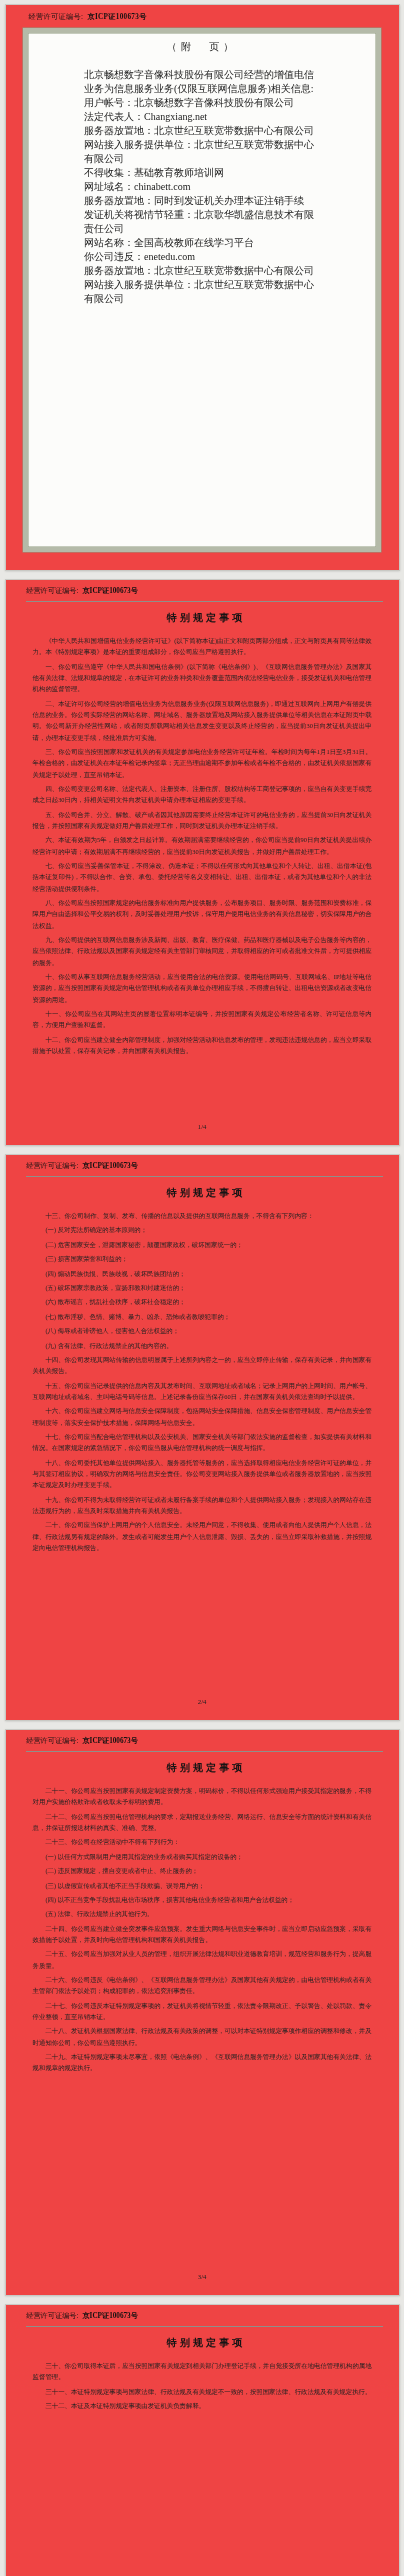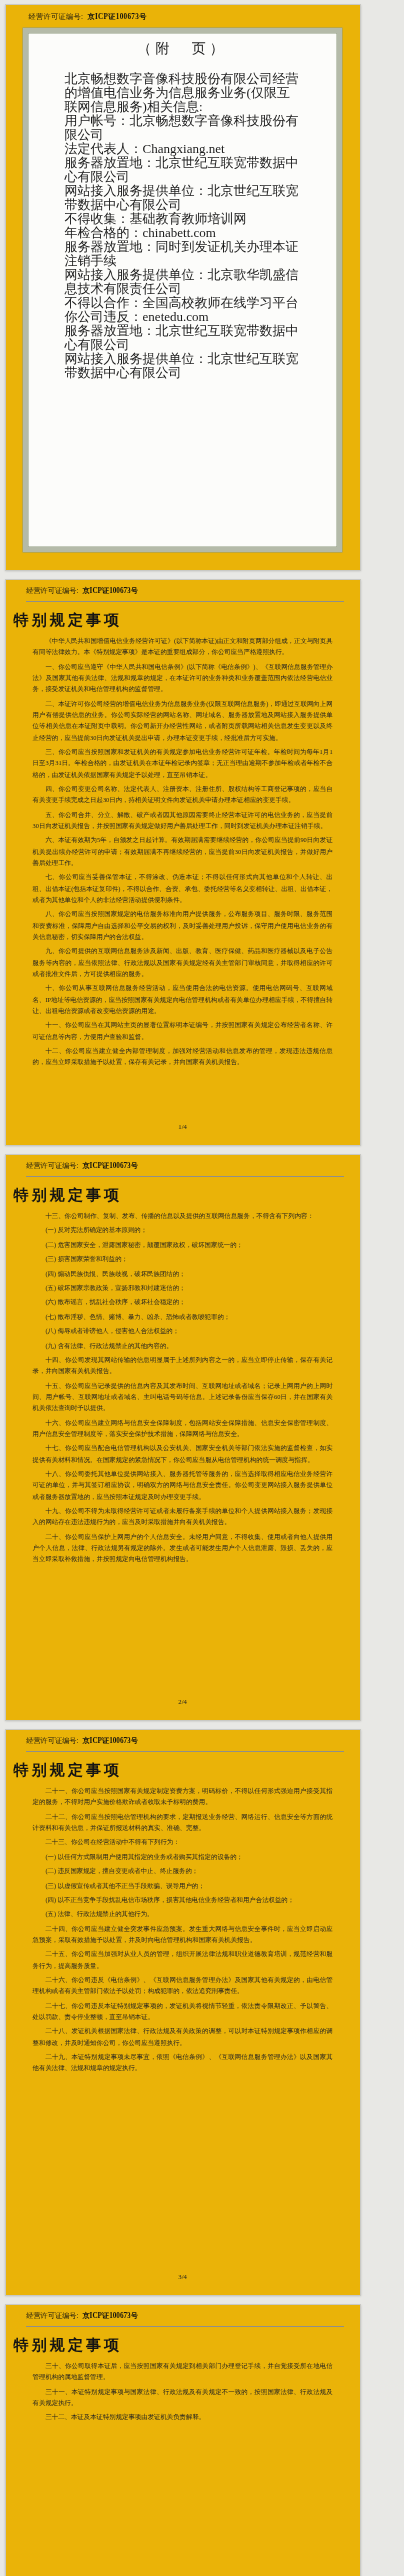--- a/index.html
+++ b/index.html
@@ -3,22 +3,22 @@
 <meta charset="utf-8">
 <style>
   html,body{margin:0;padding:0;}
   body{
     width:405px;height:2873px;position:relative;
     background:#e8e8e5;
     font-family:"Liberation Serif","DejaVu Serif",serif;
     color:#1c1c1c;
   }
   .page{
-    position:absolute;left:4.6px;width:356px;
-    background:#eab308;border:0.5px solid #c9c9c4;
+    position:absolute;left:4.6px;width:395px;
+    background:#ef4444;border:0.5px solid #c9c9c4;
     box-shadow:0 0.5px 2.1px rgba(0,0,0,.18);
     box-sizing:border-box;overflow:hidden;
   }
   #page-1{top:4.1px;height:567px;}
   #page-2{top:579px;height:567px;}
   #page-3{top:1154px;height:567px;}
   #page-4{top:1729px;height:567px;}
   #page-5{top:2304px;height:567px;}
 
   
@@ -32,39 +32,39 @@
     border:5.7px solid #b4baa8;
     box-shadow:0 0 0 0.5px #8e997f, inset 0 0 0 0.5px #8e997f;
     background:#fcfcfa;
   }
   .cert-title{
     margin:32px 9.3px 0;text-align:center;
     font-size:13px;font-weight:bold;letter-spacing:1px;color:#141414;
   }
   .cert-subtitle{
     margin-top:7.2px;text-align:center;
-    font-size:14px;letter-spacing:4.1px;color:#1a1a1a;
+    font-size:10px;letter-spacing:4.1px;color:#1a1a1a;
   }
   .cert-body{
     margin:13.4px auto 0;width:236px;
-    font-size:13px;line-height:14px;color:#1b1b1b;
+    font-size:10px;line-height:14px;color:#1b1b1b;
     text-align:left;
   }
   .cert-body p{margin:0;}
 
   
   .prov-header{
     position:absolute;top:6.2px;left:20.6px;right:15.5px;
     padding-bottom:4.6px;border-bottom:0.5px solid #8f8f8a;
     font-size:7.2px;color:#111;
   }
   .prov-header .lic-no{font-weight:bold;margin-left:2.1px;}
   .prov-title{
     position:absolute;top:31px;left:8px;right:0;
-    font-size:15px;font-weight:bold;letter-spacing:3.1px;
+    text-align:center;font-size:10px;font-weight:bold;letter-spacing:3.1px;
     font-family:"Liberation Sans","DejaVu Sans",sans-serif;color:#141414;
   }
   .prov-body{
     position:absolute;top:55px;left:27px;right:27px;
     font-size:6.4px;line-height:11.3px;text-align:justify;color:#222;
   }
   .prov-body p{margin:0 0 3.1px;text-indent:2em;}
   .page-num{
     position:absolute;bottom:15.5px;left:0;right:0;
     text-align:center;font-size:6.7px;color:#222;
@@ -82,24 +82,24 @@
     <div class="cert-subtitle">（附　页）</div>
     <div class="cert-body">
       <p class="cert-intro">北京畅想数字音像科技股份有限公司经营的增值电信业务为信息服务业务(仅限互联网信息服务)相关信息:</p>
       <div>
 
       <p class="cert-entry">用户帐号：北京畅想数字音像科技股份有限公司</p>
           <p class="cert-entry">法定代表人：Changxiang.net</p>
           <p class="cert-entry">服务器放置地：北京世纪互联宽带数据中心有限公司</p>
           <p class="cert-entry">网站接入服务提供单位：北京世纪互联宽带数据中心有限公司</p>
           <p class="cert-entry">不得收集：基础教育教师培训网</p>
-          <p class="cert-entry">年检合格的：chinabett.com</p>
+          <p class="cert-entry">网址域名：chinabett.com</p>
           <p class="cert-entry">服务器放置地：同时到发证机关办理本证注销手续</p>
-          <p class="cert-entry">网站接入服务提供单位：北京歌华凯盛信息技术有限责任公司</p>
-          <p class="cert-entry">不得以合作：全国高校教师在线学习平台</p>
+          <p class="cert-entry">发证机关将视情节轻重：北京歌华凯盛信息技术有限责任公司</p>
+          <p class="cert-entry">网站名称：全国高校教师在线学习平台</p>
           <p class="cert-entry">你公司违反：enetedu.com</p>
           <p class="cert-entry">服务器放置地：北京世纪互联宽带数据中心有限公司</p>
           <p class="cert-entry">网站接入服务提供单位：北京世纪互联宽带数据中心有限公司</p>
         </div>
     </div>
   </div>
 </div>
 
 <div class="page" id="page-2">
   <div class="prov-header">

